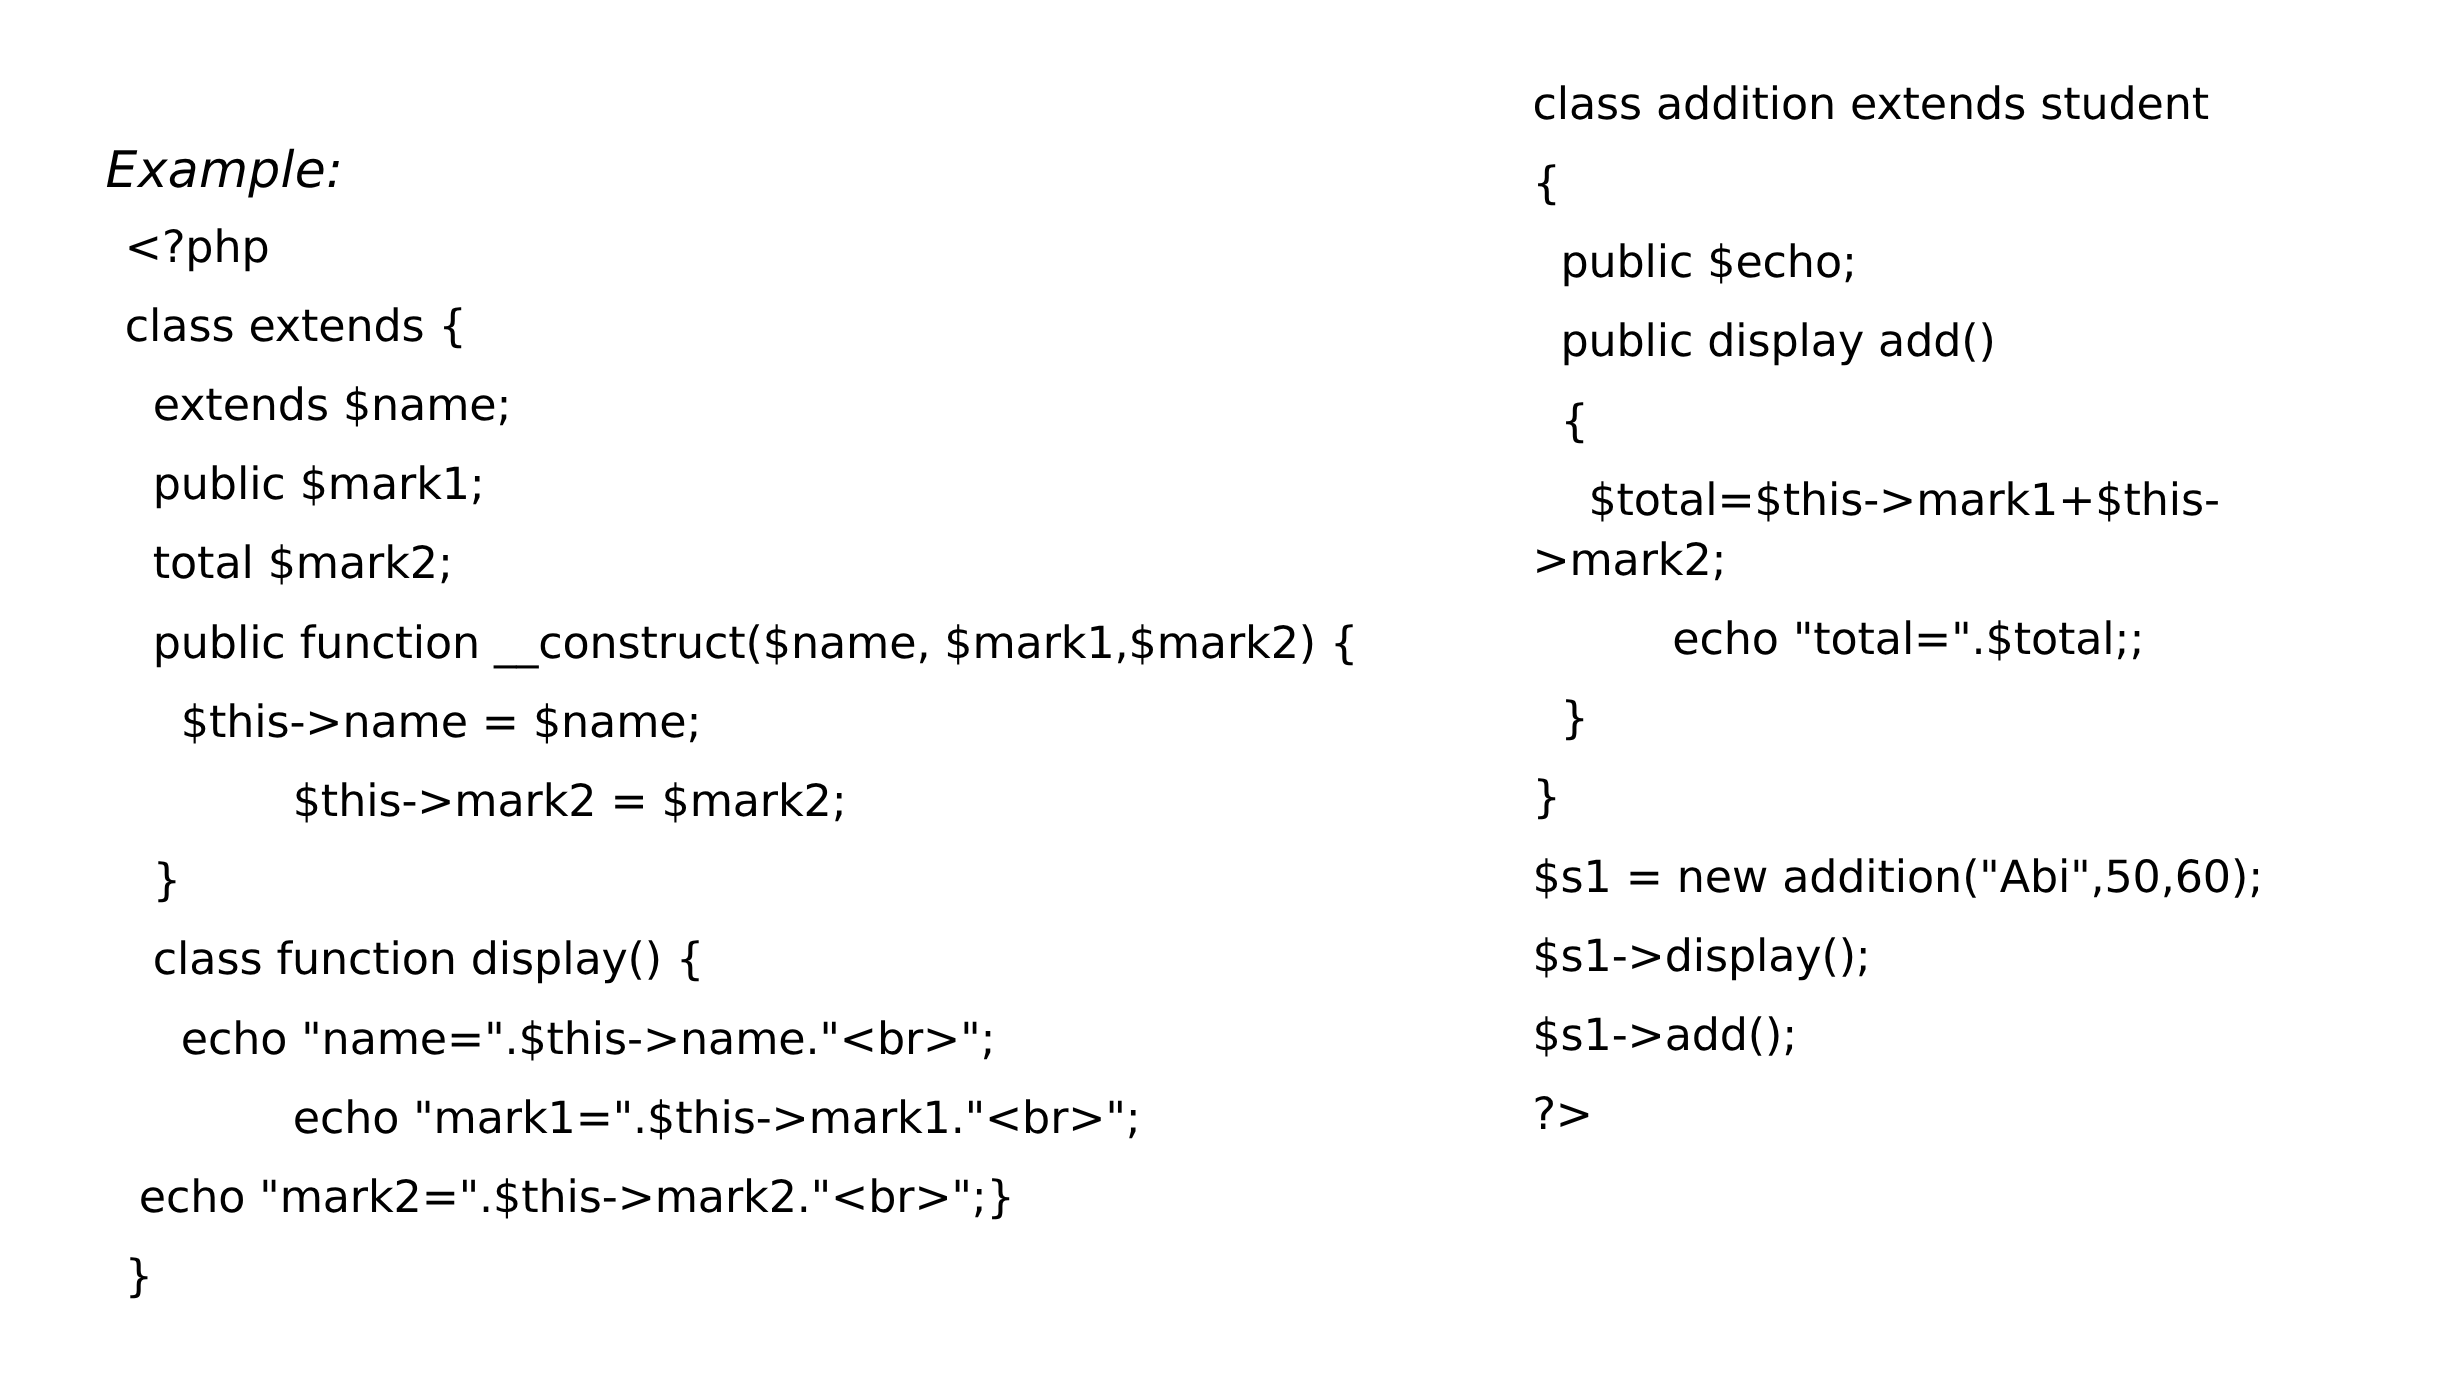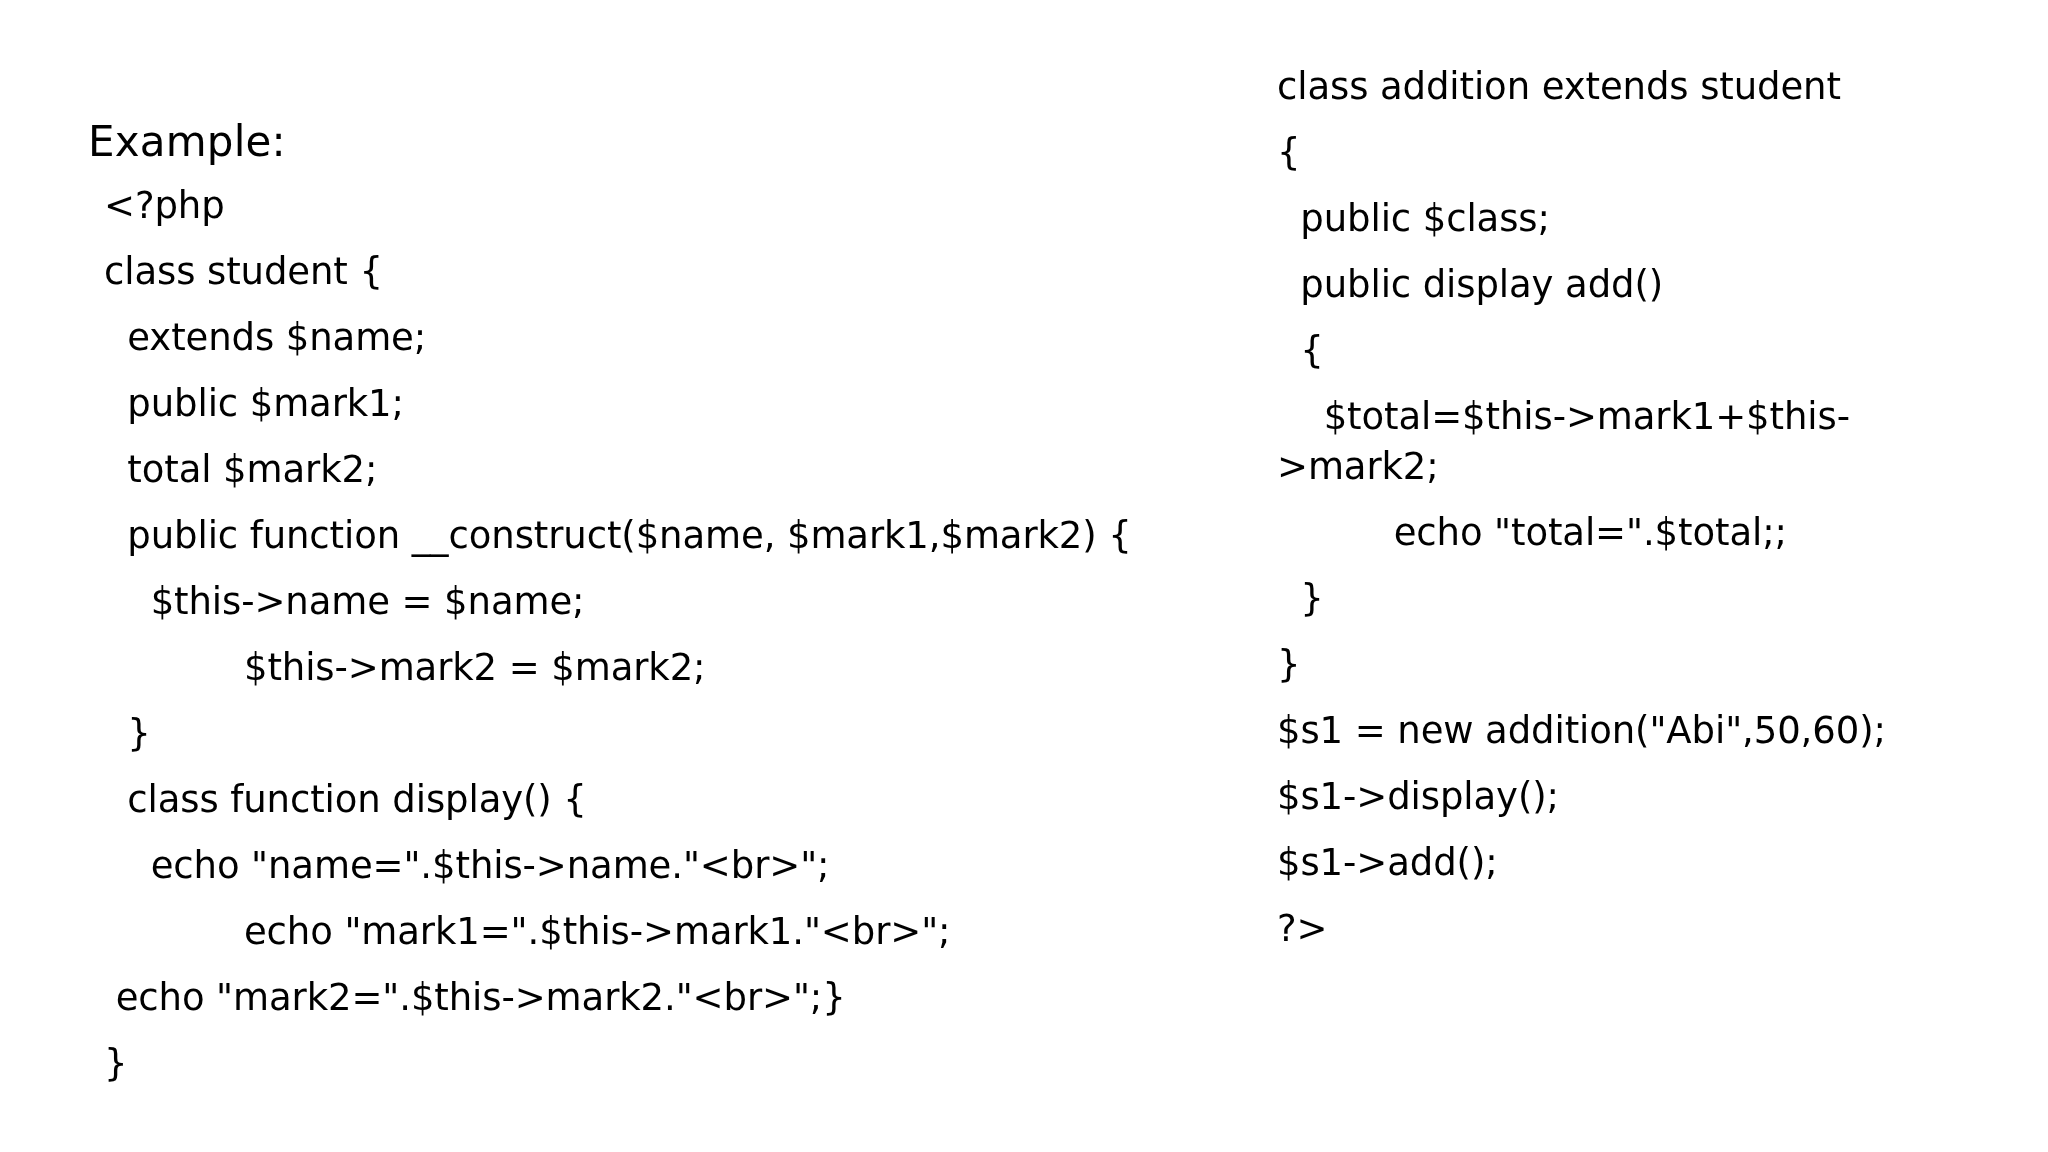--- a/index.html
+++ b/index.html
@@ -25,20 +25,21 @@
     top: 118px;
     width: 1130px;
   }
   #heading {
     font-size: 42px;
     line-height: 1.12;
     color: #000000;
     margin: 0 0 14px 0;
     white-space: pre;
     letter-spacing: 0.2px;
+    font-style: italic;
   }
 
   
   #right-block {
     position: absolute;
     left: 1261px;
     top: 46px;
     width: 740px;
   }
 
@@ -62,41 +63,41 @@
 </style>
 </head>
 <body>
 
 <div id="slide">
 
   <div id="left-block">
     <div id="heading">Example:</div>
     <div id="left-code" class="code-block">
         <div class="code-line">&lt;?php</div>
-        <div class="code-line">class student {</div>
+        <div class="code-line">class extends {</div>
         <div class="code-line">  extends $name;</div>
         <div class="code-line">  public $mark1;</div>
         <div class="code-line">  total $mark2;</div>
         <div class="code-line">  public function __construct($name, $mark1,$mark2) {</div>
         <div class="code-line">    $this-&gt;name = $name;</div>
         <div class="code-line">            $this-&gt;mark2 = $mark2;</div>
         <div class="code-line">  }</div>
         <div class="code-line">  class function display() {</div>
         <div class="code-line">    echo "name=".$this-&gt;name."&lt;br&gt;";</div>
         <div class="code-line">            echo "mark1=".$this-&gt;mark1."&lt;br&gt;";</div>
         <div class="code-line"> echo "mark2=".$this-&gt;mark2."&lt;br&gt;";}</div>
         <div class="code-line">}</div>
       </div>
   </div>
 
   <div id="right-block">
     <div id="right-code" class="code-block">
         <div class="code-line wrapcont">class addition extends student</div>
         <div class="code-line wrapcont">{</div>
-        <div class="code-line wrapcont">  public $class;</div>
+        <div class="code-line wrapcont">  public $echo;</div>
         <div class="code-line wrapcont">  public display add()</div>
         <div class="code-line wrapcont">  {</div>
         <div class="code-line wrapcont">    $total=$this-&gt;mark1+$this-&gt;mark2;</div>
         <div class="code-line wrapcont">          echo "total=".$total;;</div>
         <div class="code-line wrapcont">  }</div>
         <div class="code-line wrapcont">}</div>
         <div class="code-line wrapcont">$s1 = new addition("Abi",50,60);</div>
         <div class="code-line wrapcont">$s1-&gt;display();</div>
         <div class="code-line wrapcont">$s1-&gt;add();</div>
         <div class="code-line wrapcont">?&gt;</div>

